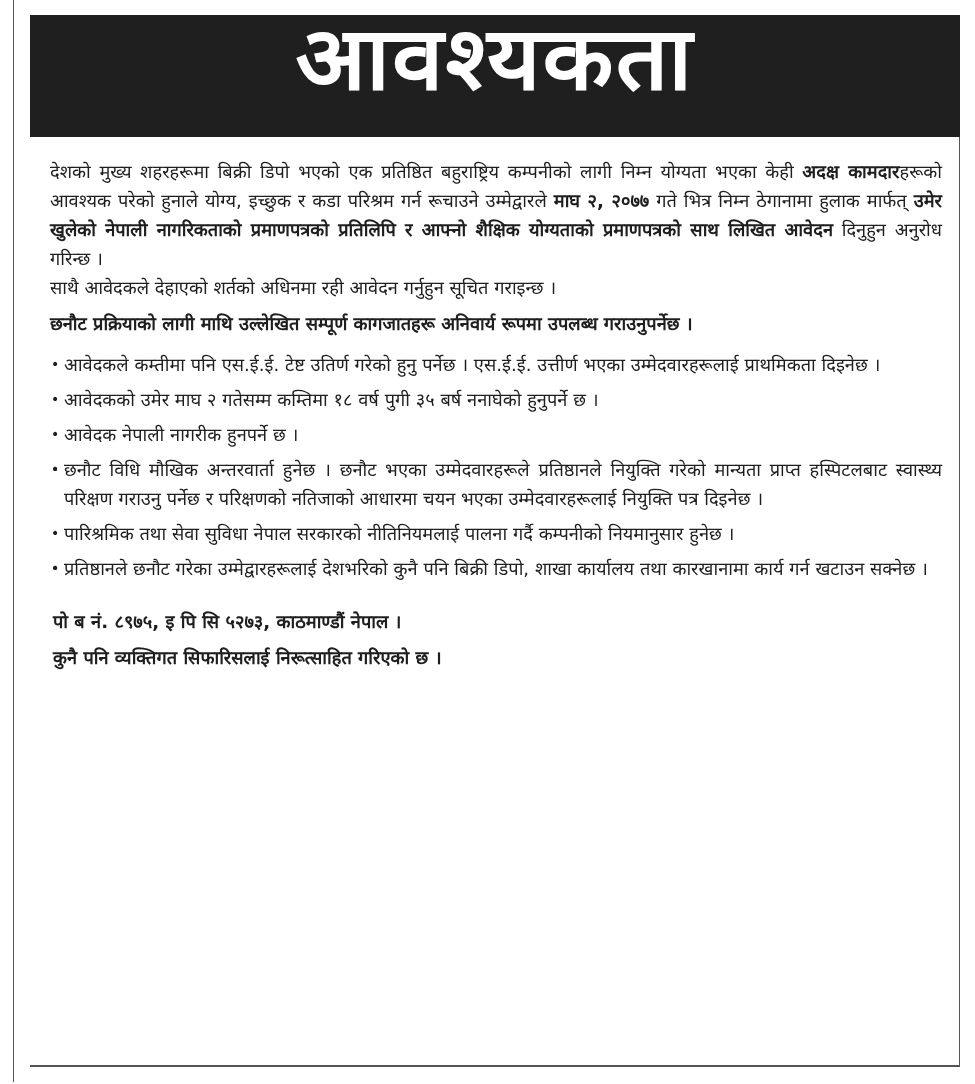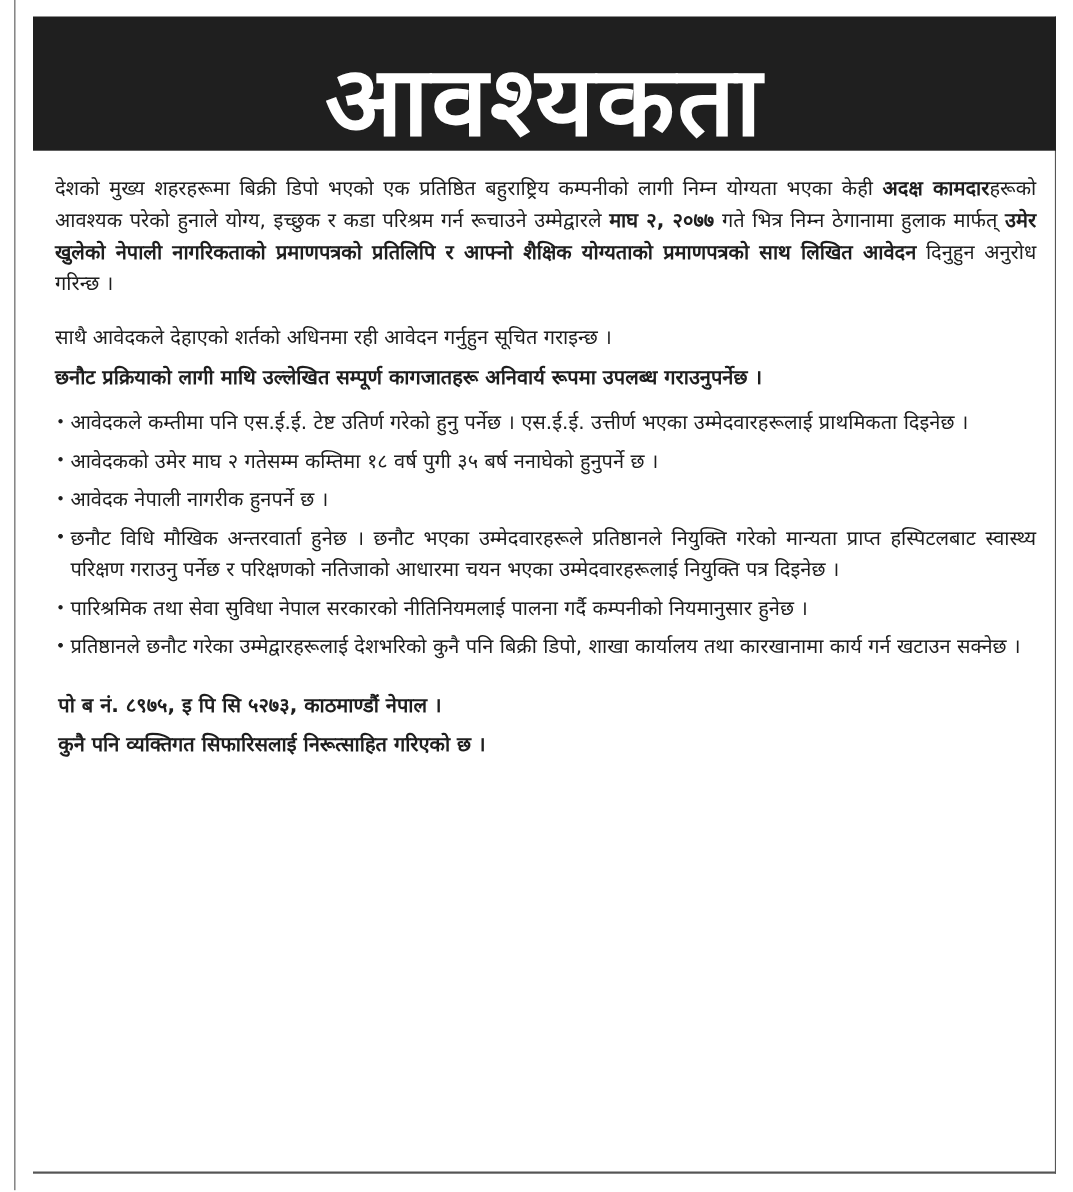--- a/index.html
+++ b/index.html
@@ -34,21 +34,21 @@
       border-bottom: 2px solid #555;
     }
     .ad-header {
       position: absolute;
       left: 0;
       top: 0;
       width: 930px;
       height: 122px;
       background: #1f1f1f;
       display: flex;
-      align-items: flex-end;
+      align-items: flex-start;
       justify-content: center;
     }
     .ad-title {
       color: #ffffff;
       font-family: "DejaVu Sans", sans-serif;
       font-weight: bold;
       font-size: 88px;
       letter-spacing: 2px;
       line-height: 1;
       transform: scaleX(1.05);
@@ -63,21 +63,20 @@
     }
     .para {
       margin: 0;
       text-align: justify;
       text-align-last: left;
     }
     .para b {
       font-weight: bold;
     }
     .intro {
-      margin-bottom: 20px;
     }
     .notice {
       font-weight: bold;
       margin-bottom: 12px;
     }
     .conditions-lead {
       margin-bottom: 7px;
     }
     ul.conditions {
       list-style: none;

